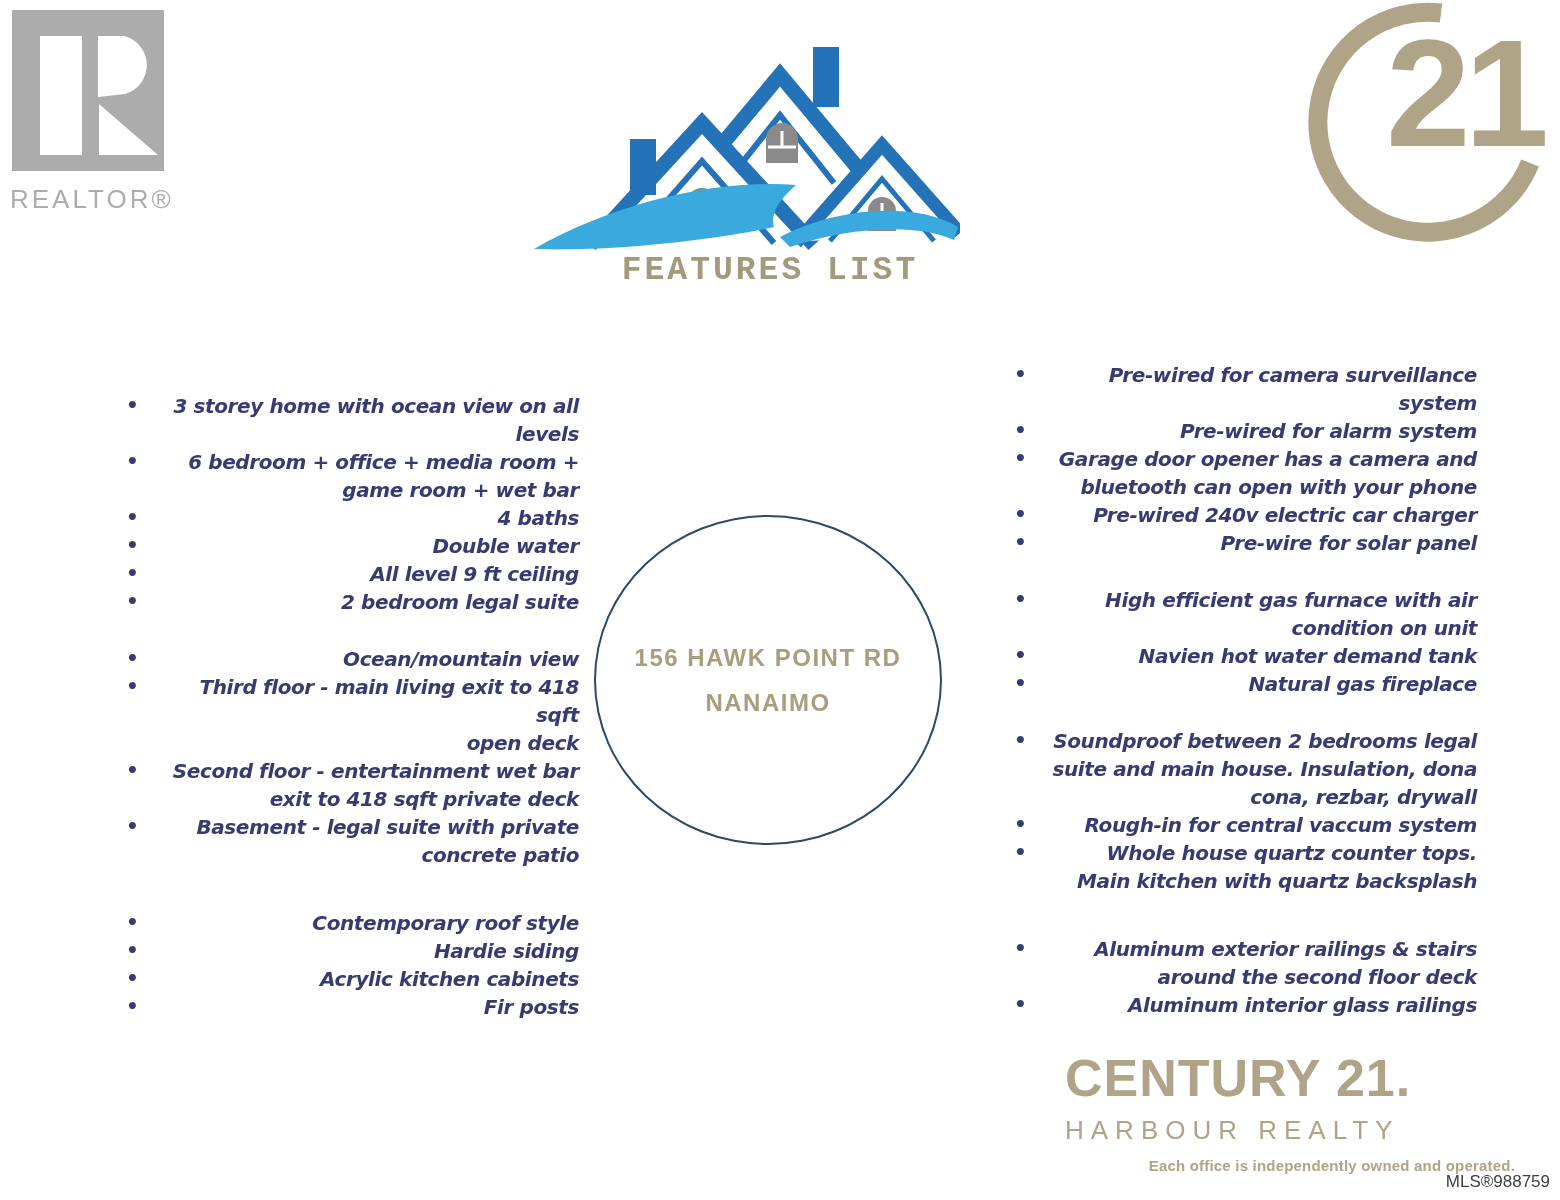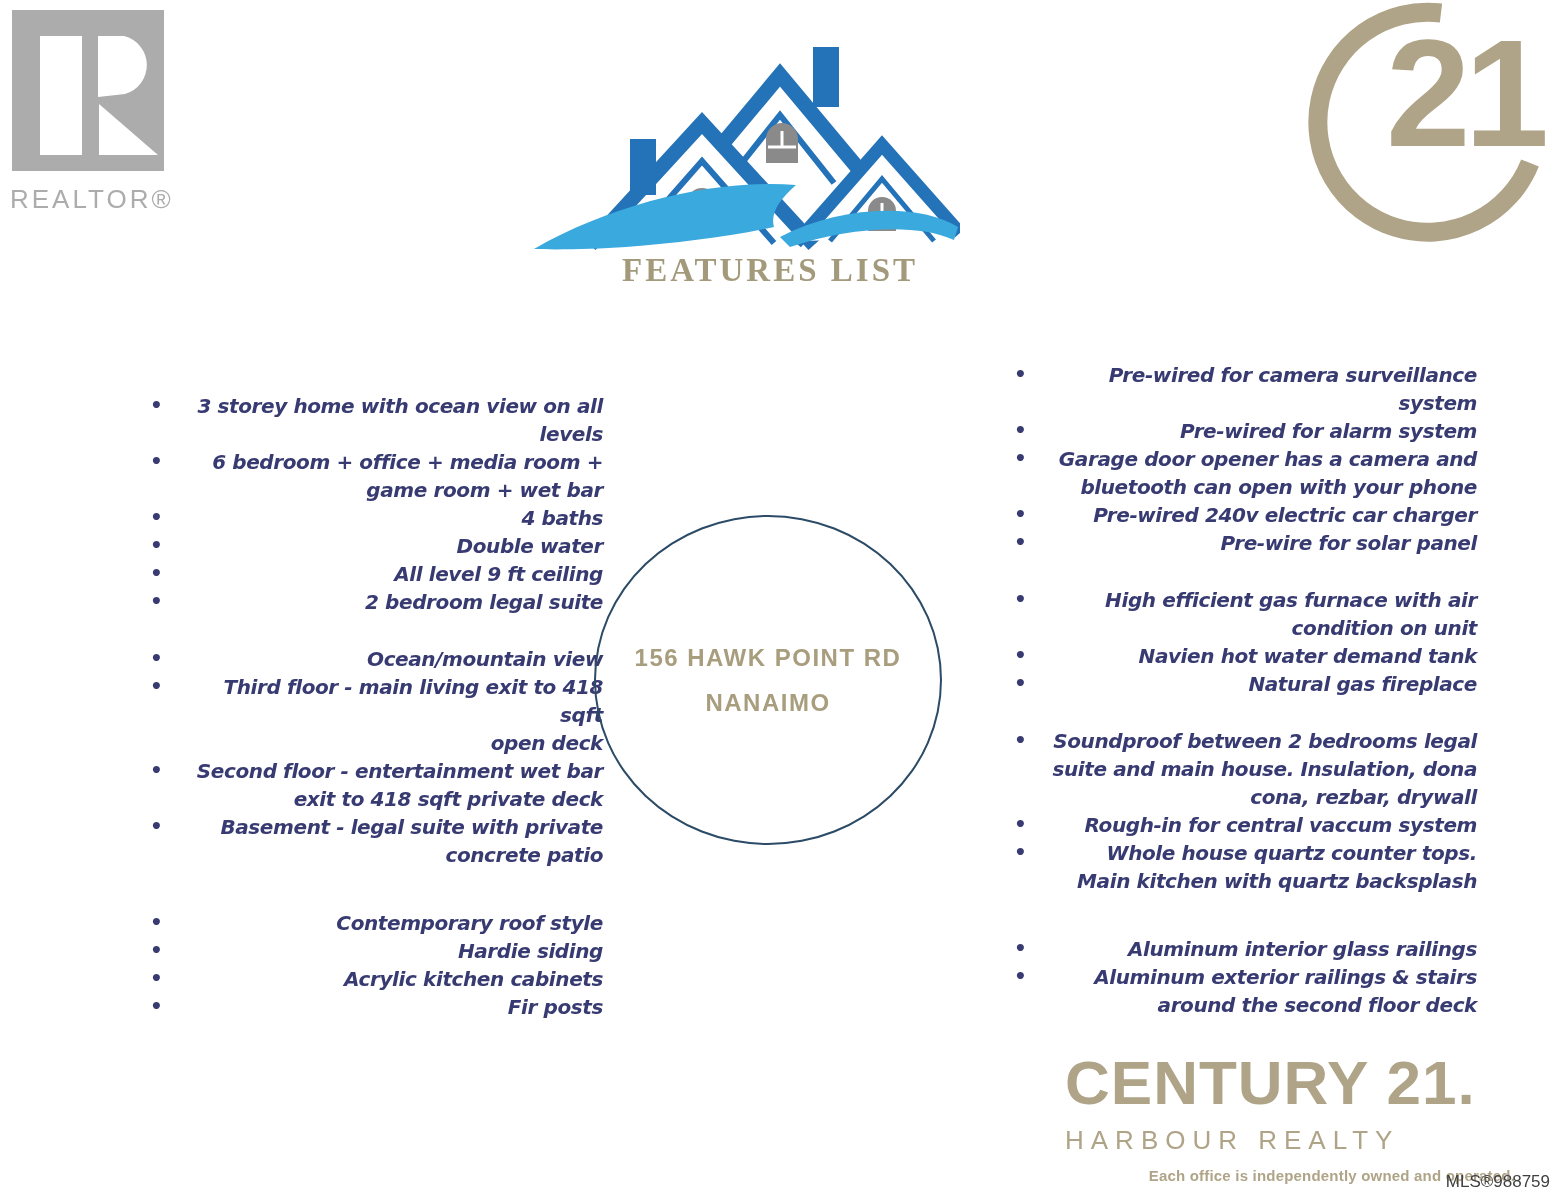--- a/index.html
+++ b/index.html
@@ -14,30 +14,30 @@
   .realtor-word {
     margin-top:6px; font-family:"Liberation Sans", sans-serif;
     font-size:26px; font-weight:400; letter-spacing:3px; color:#ACACAC;
     white-space:nowrap;
   }
 
   
   .features-logo { position:absolute; left:530px; top:35px; width:430px; height:218px; }
   .features-title {
     position:absolute; left:585px; top:252px; width:370px; text-align:center;
-    font-family:Liberation Serif, serif; font-weight:bold;
+    font-family:Liberation Mono, monospace; font-weight:bold;
     font-size:33px; letter-spacing:3px; color:#A39A7C; white-space:nowrap;
   }
 
   
   .c21-seal { position:absolute; left:1290px; top:0; width:268px; height:252px; }
 
   
   .feature-col { position:absolute;text-align:right; }
-  .left-col  { left:148px;  top:392px; width:455px; }
+  .left-col  { left:124px;  top:392px; width:455px; }
   .right-col { left:1012px; top:361px; width:465px; }
   .feature-group { list-style:none; margin:0 0 29px 0; padding:0; }
   .feature-group:last-child { margin-bottom:0;margin-top:40px; }
   .bullet-item {
     position:relative; padding-left:30px; margin:0;
     white-space:pre-line;
     font-style:italic; font-weight:bold;
     font-size:20px; line-height:28px; letter-spacing:-0.4px;
     color:#383B72;
   }
@@ -57,21 +57,21 @@
   .address-line {
     font-family:"Liberation Sans", sans-serif; font-weight:bold;
     font-size:24px; letter-spacing:1.5px; color:#A89E7E; white-space:nowrap;
   }
 
   
   .footer-brand {
     position:absolute; left:1065px; top:1052px; width:450px;
     font-family:"Liberation Sans", sans-serif; color:#AFA487;
   }
-  .footer-wordmark { font-size:62px; font-weight:bold; letter-spacing:1px; line-height:1.0; white-space:nowrap; }
+  .footer-wordmark { font-size:52px; font-weight:bold; letter-spacing:1px; line-height:1.0; white-space:nowrap; }
   .footer-office   { font-size:26px; font-weight:400; letter-spacing:7px; margin-top:11px; white-space:nowrap; }
   .footer-tagline  { font-size:15px; font-weight:bold; letter-spacing:0.2px; text-align:right; margin-top:11px; white-space:nowrap; }
 
   .mls-number {
     position:absolute; right:10px; top:1172px;
     font-family:"Liberation Sans", sans-serif;
     font-size:17px; color:#404040; white-space:nowrap;
   }
 </style>
 </head>
@@ -176,23 +176,23 @@
     </ul>
   <ul class="feature-group">
       <li class="bullet-item">Soundproof between 2 bedrooms legal
 suite and main house. Insulation, dona
 cona, rezbar, drywall</li>
       <li class="bullet-item">Rough-in for central vaccum system</li>
       <li class="bullet-item">Whole house quartz counter tops.
 Main kitchen with quartz backsplash</li>
     </ul>
   <ul class="feature-group">
-      <li class="bullet-item">Aluminum interior glass railings</li>
       <li class="bullet-item">Aluminum exterior railings &amp; stairs
 around the second floor deck</li>
+      <li class="bullet-item">Aluminum interior glass railings</li>
     </ul>
 </div>
 
 <div class="footer-brand">
   <div class="footer-wordmark">CENTURY 21.</div>
   <div class="footer-office">HARBOUR REALTY</div>
   <div class="footer-tagline">Each office is independently owned and operated.</div>
 </div>
 
 <div class="mls-number">MLS®988759</div>

